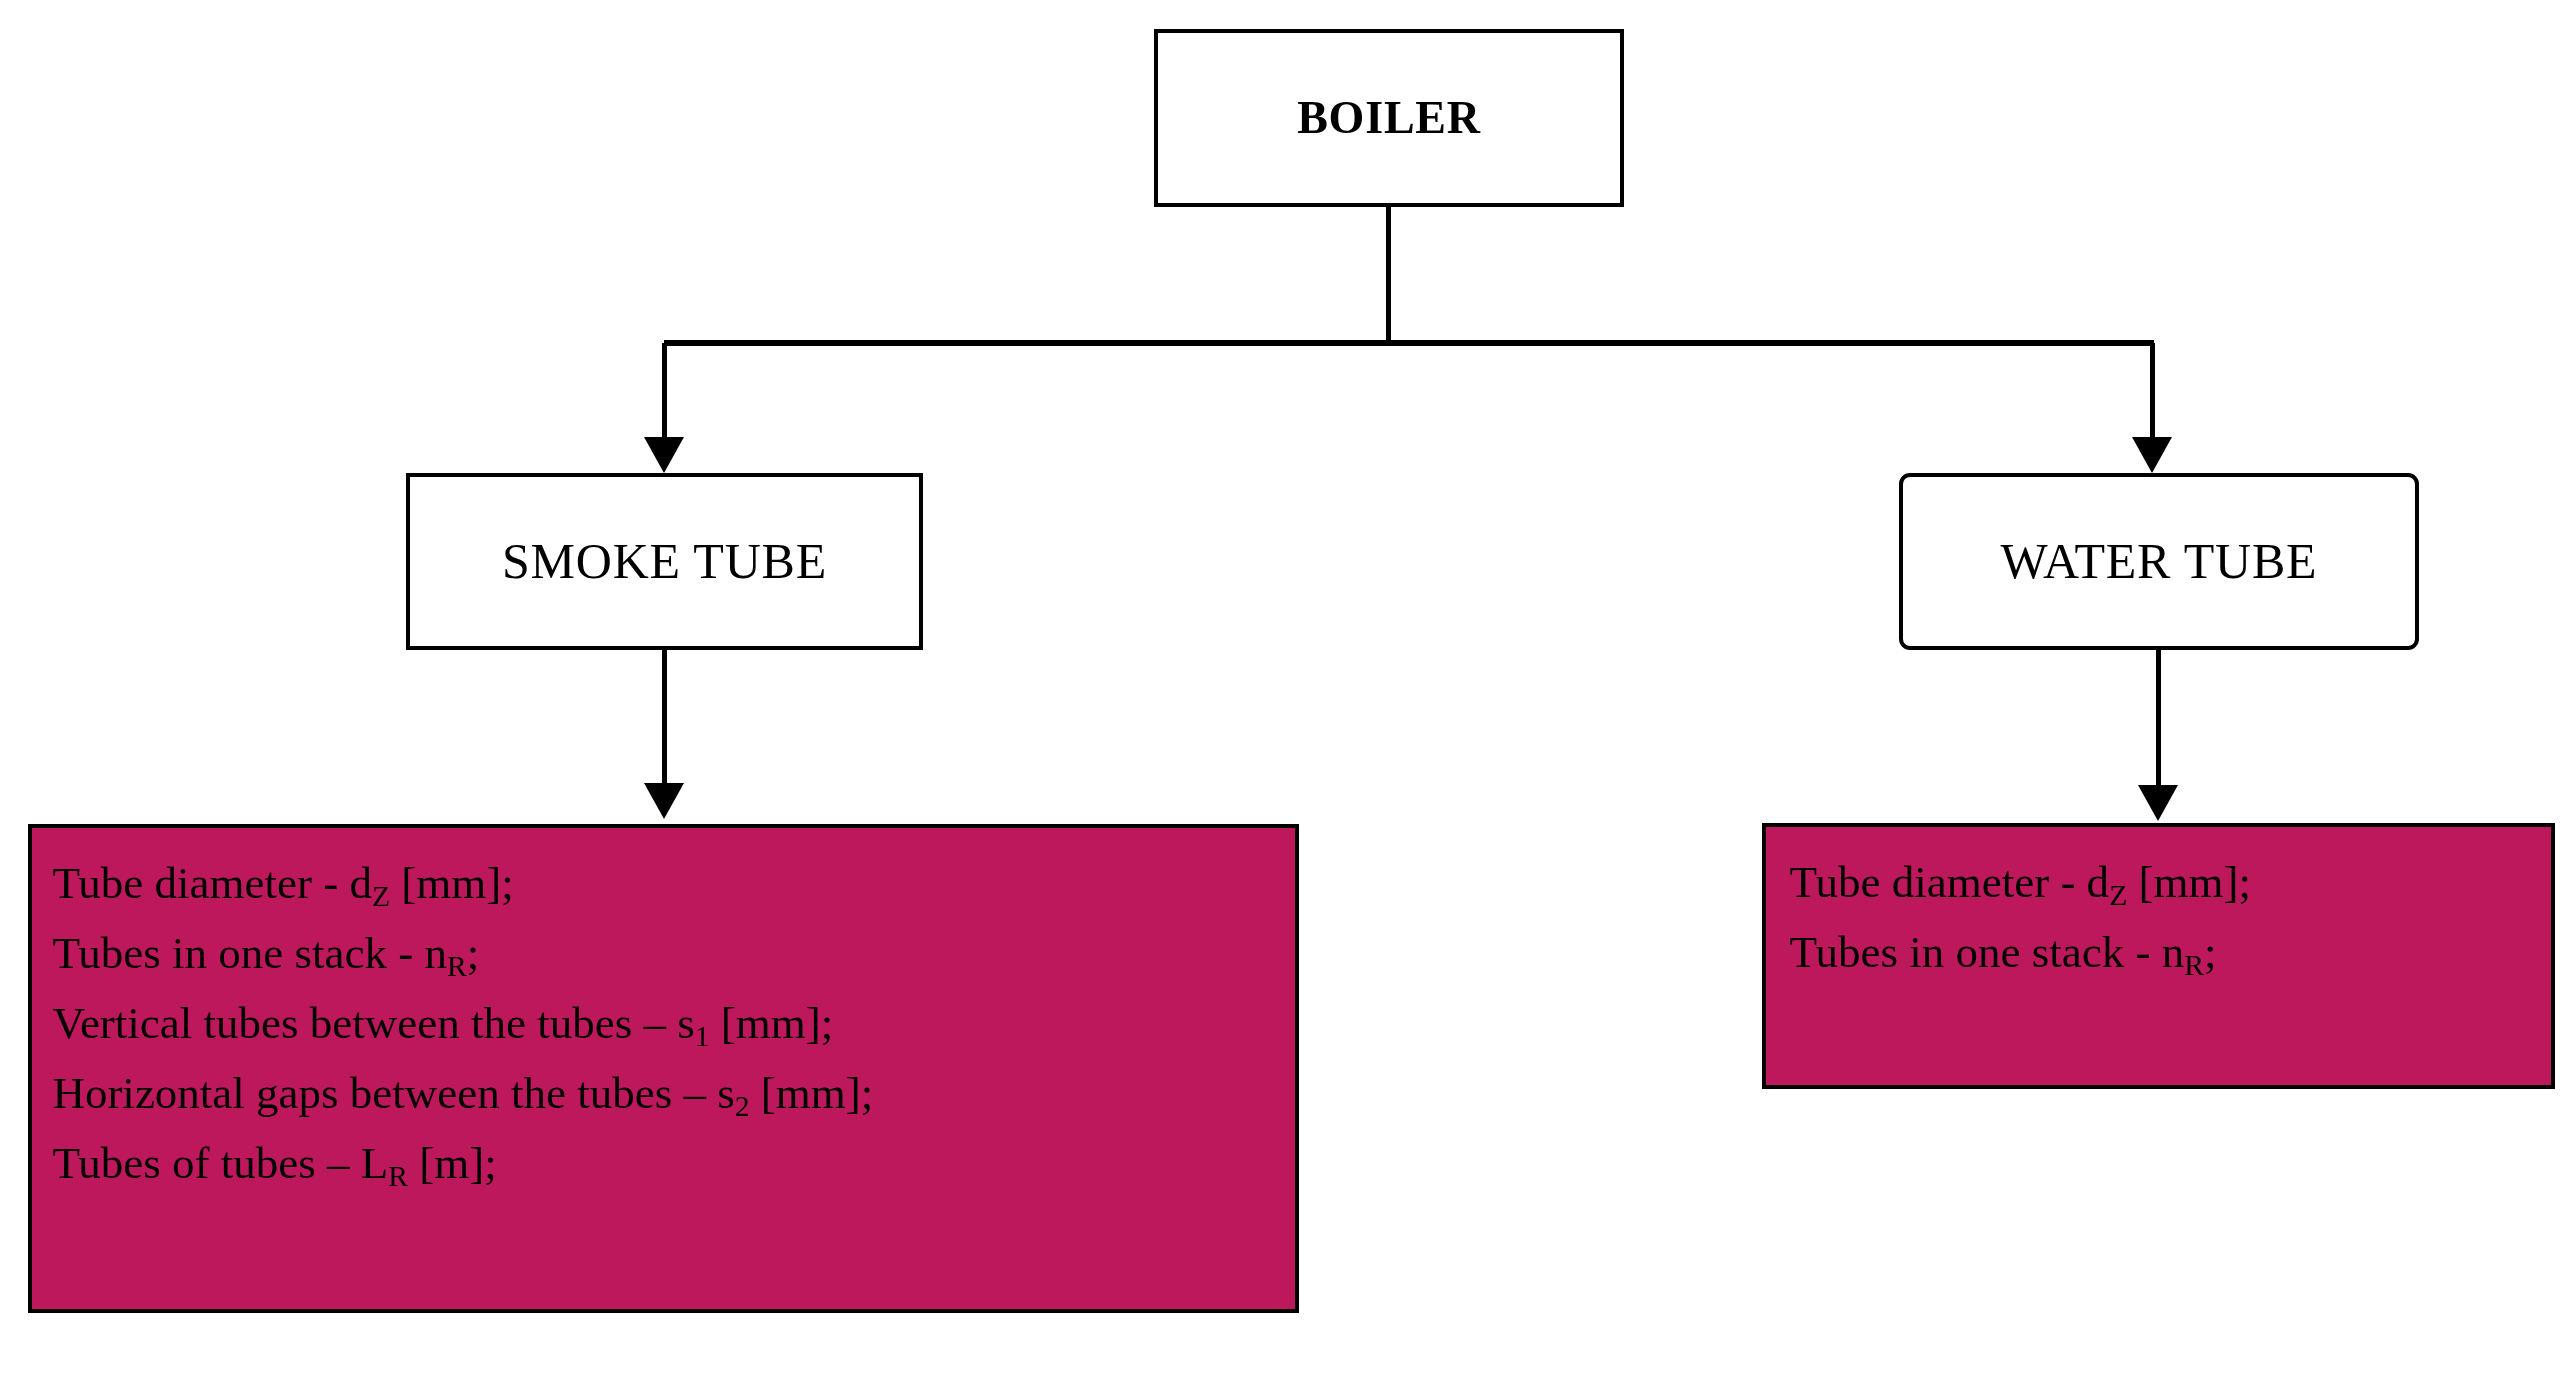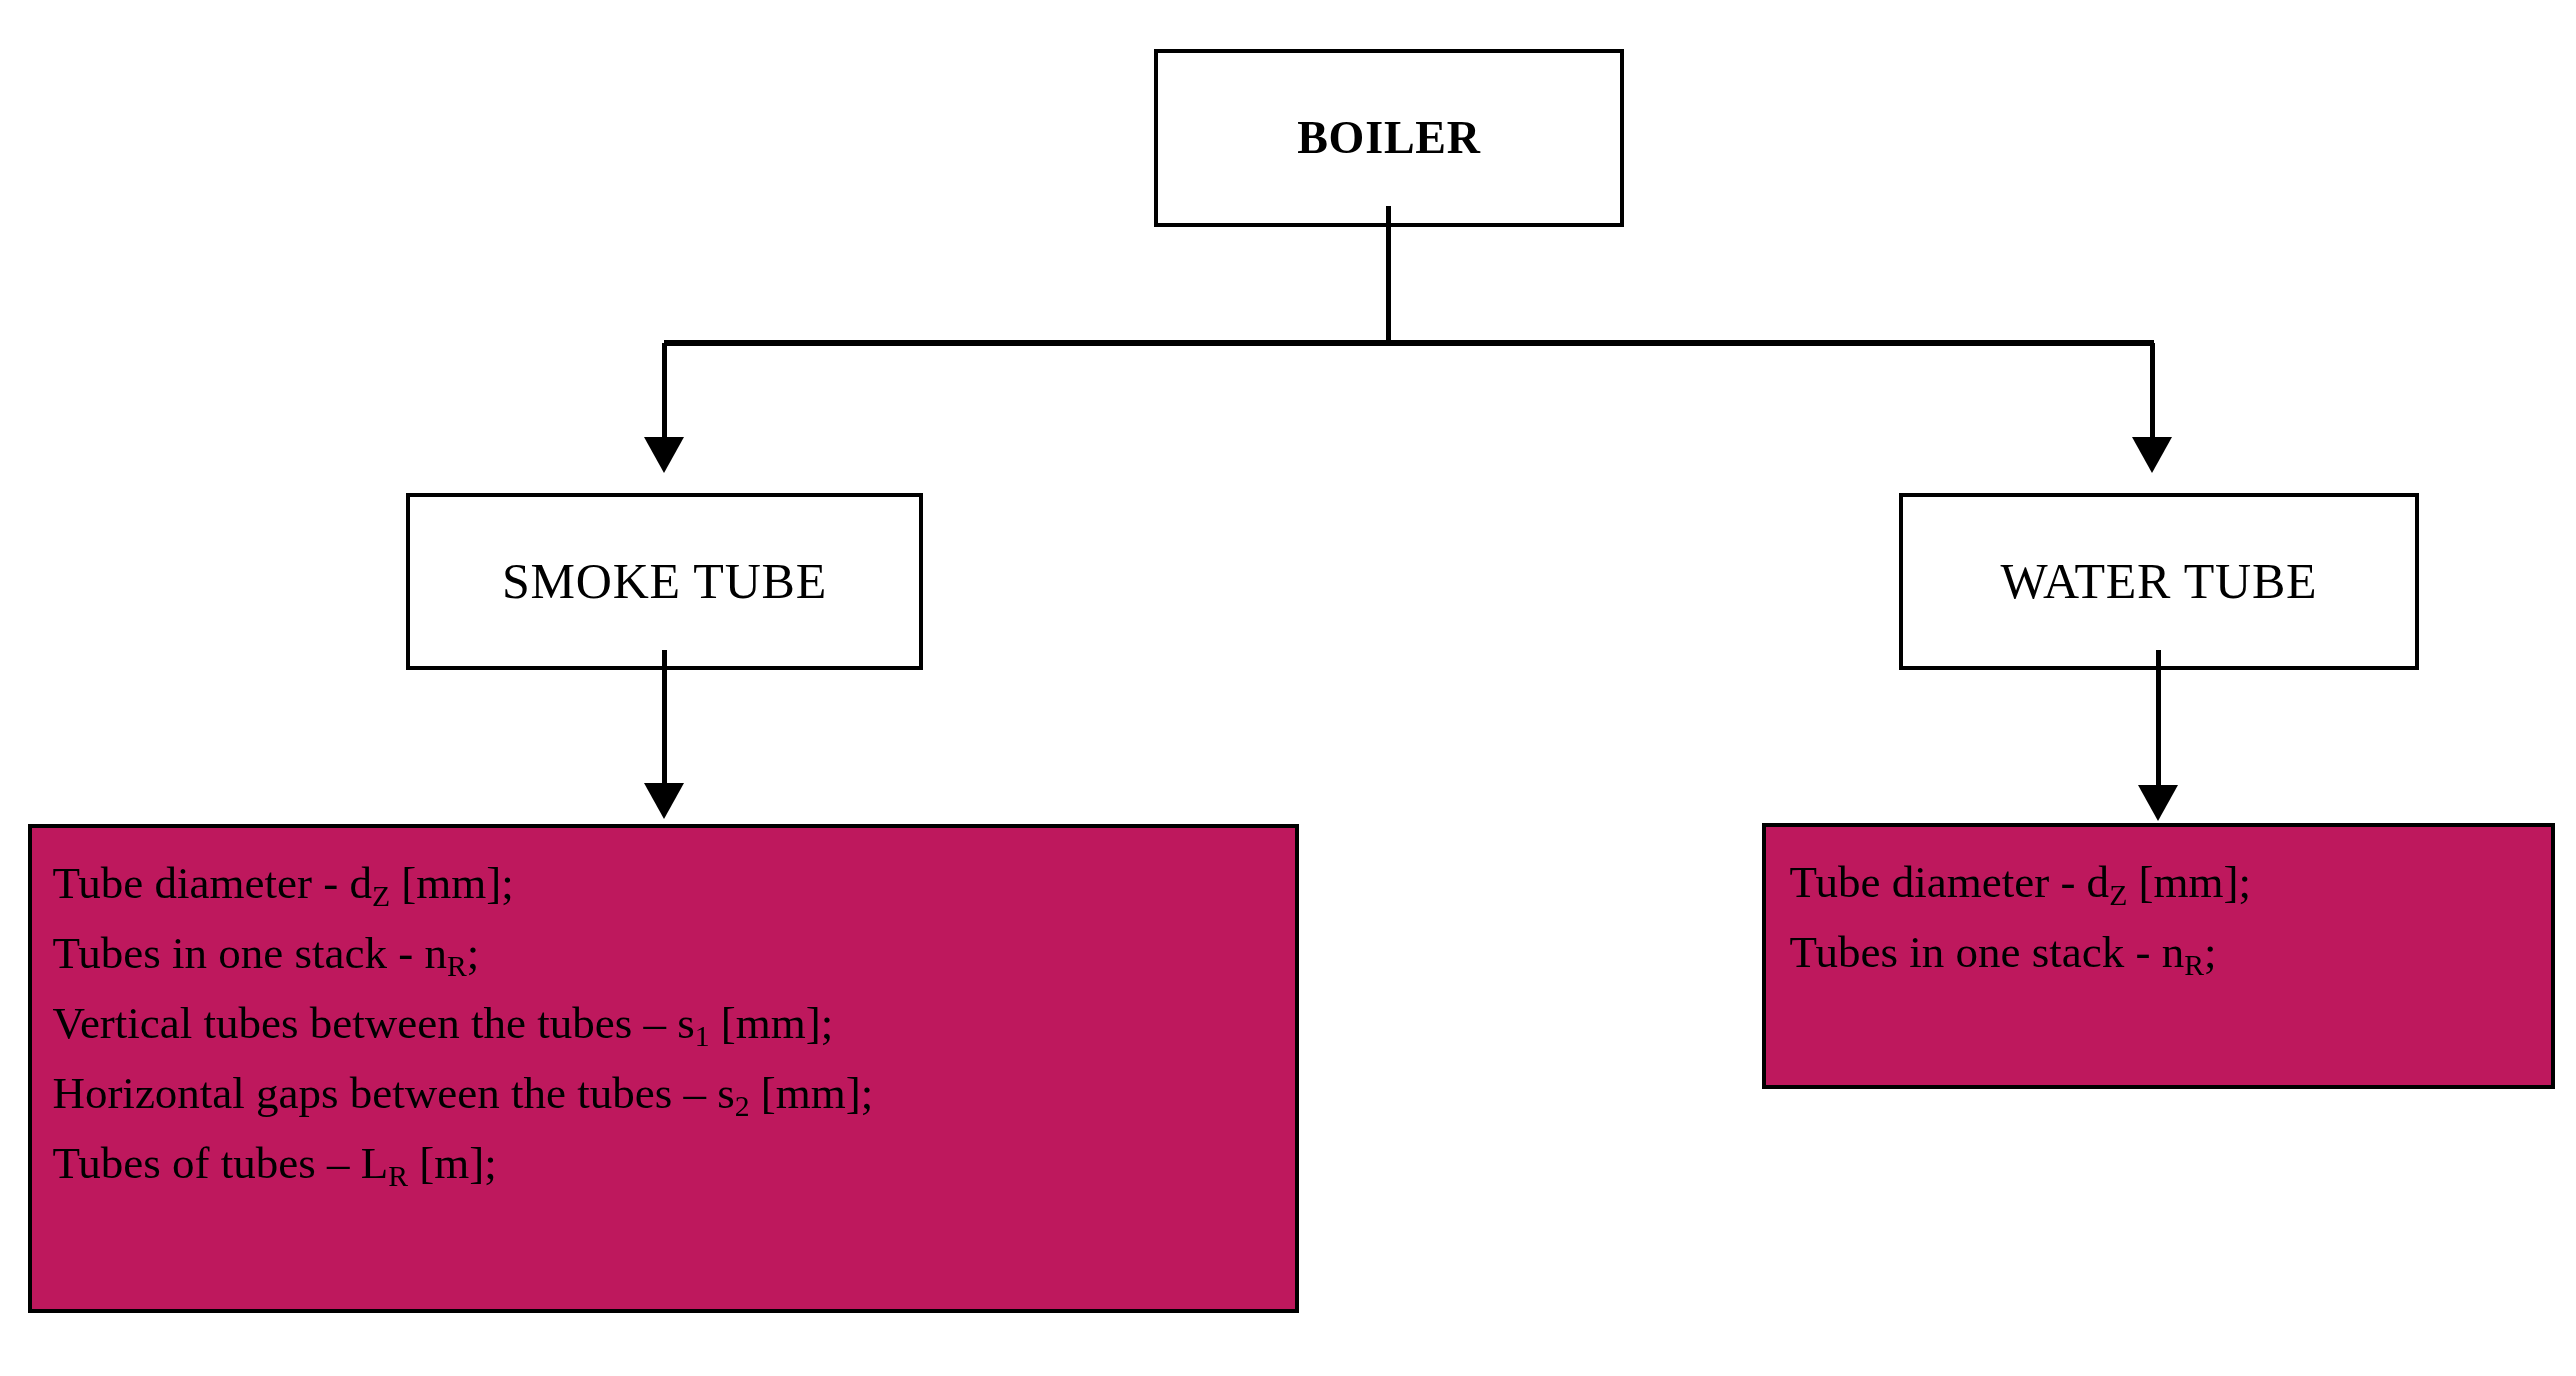--- a/index.html
+++ b/index.html
@@ -20,21 +20,20 @@
   
   .node {
     position: absolute;
     box-sizing: border-box;
     border: 4.7px solid #000000;
     background: #ffffff;
     display: flex;
     align-items: center;
     justify-content: center;
     text-align: left;
-    margin-top: 20px;
   }
   .node-label {
     display: block;
     line-height: 1.05;
     white-space: nowrap;
   }
 
   
   #boiler-box {
     left: 1154px;
@@ -53,20 +52,21 @@
     left: 406px;
     top: 473px;
     width: 517px;
     height: 177px;
   }
   #water-tube-box {
     left: 1899px;
     top: 473px;
     width: 520px;
     height: 177px;
+    border-radius: 11px;
   }
   #smoke-tube-box .node-label,
   #water-tube-box .node-label {
     font-weight: normal;
     font-size: 50px;
     letter-spacing: 0.8px;
   }
 
   
   .detail-box {

